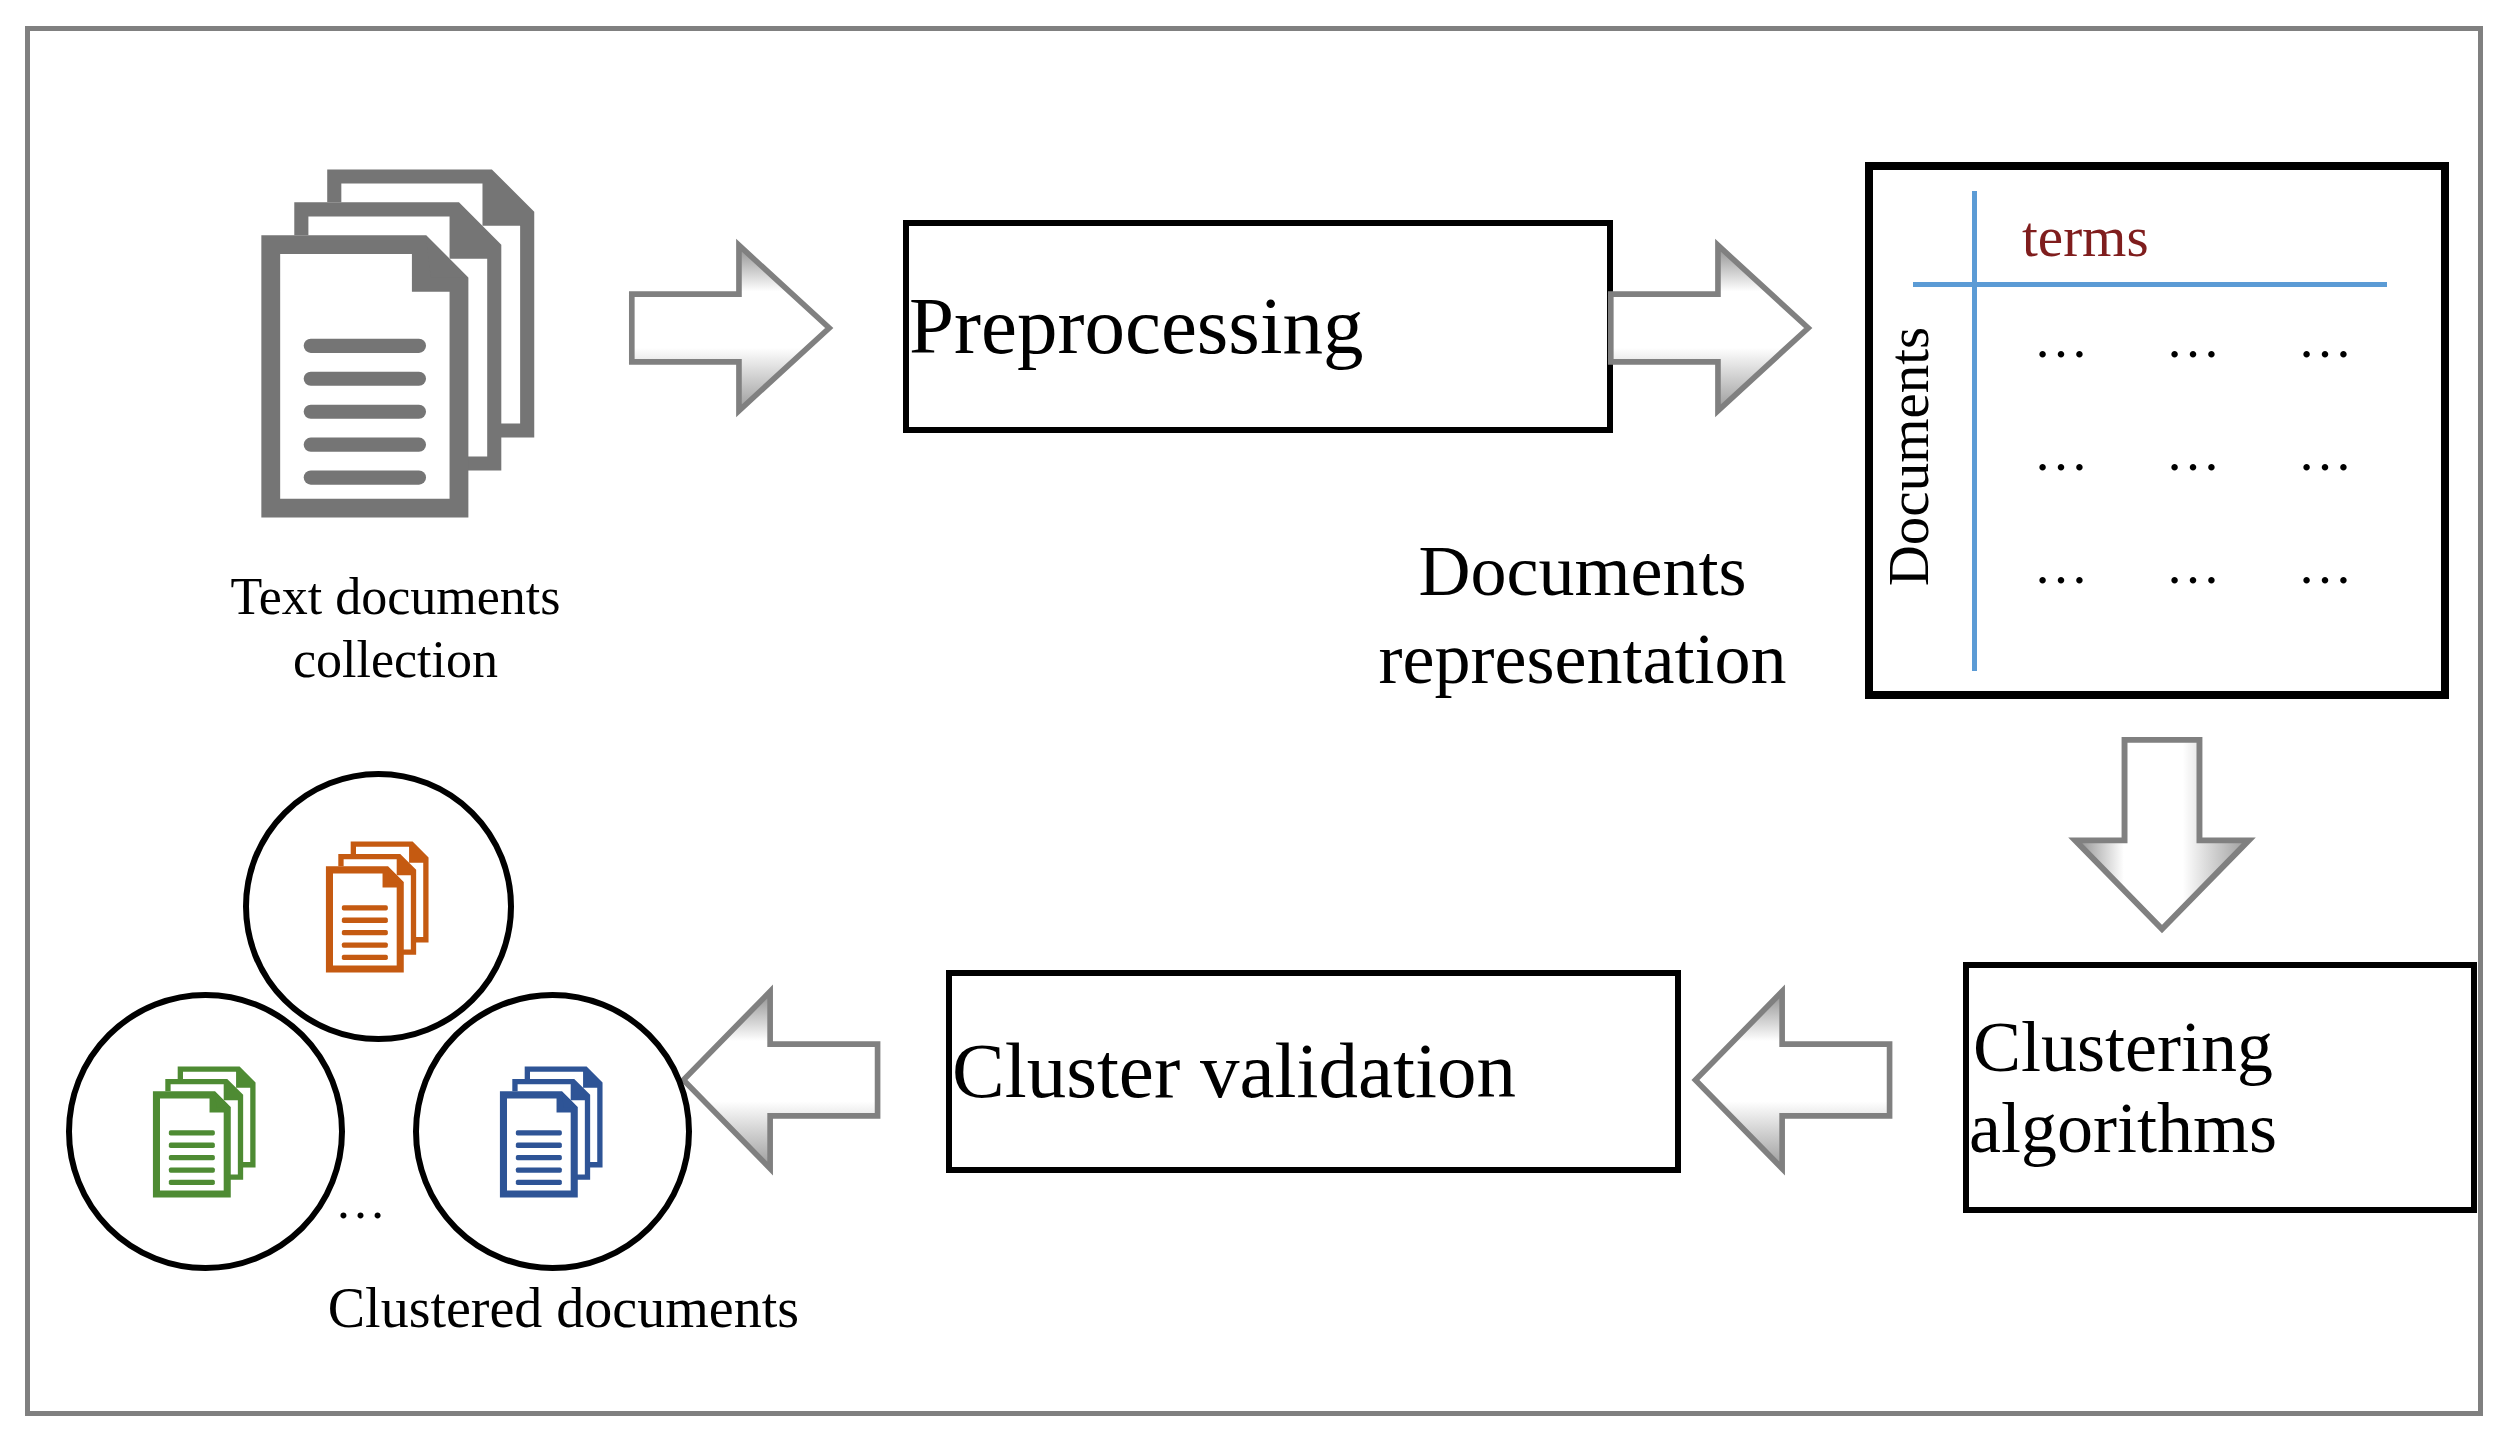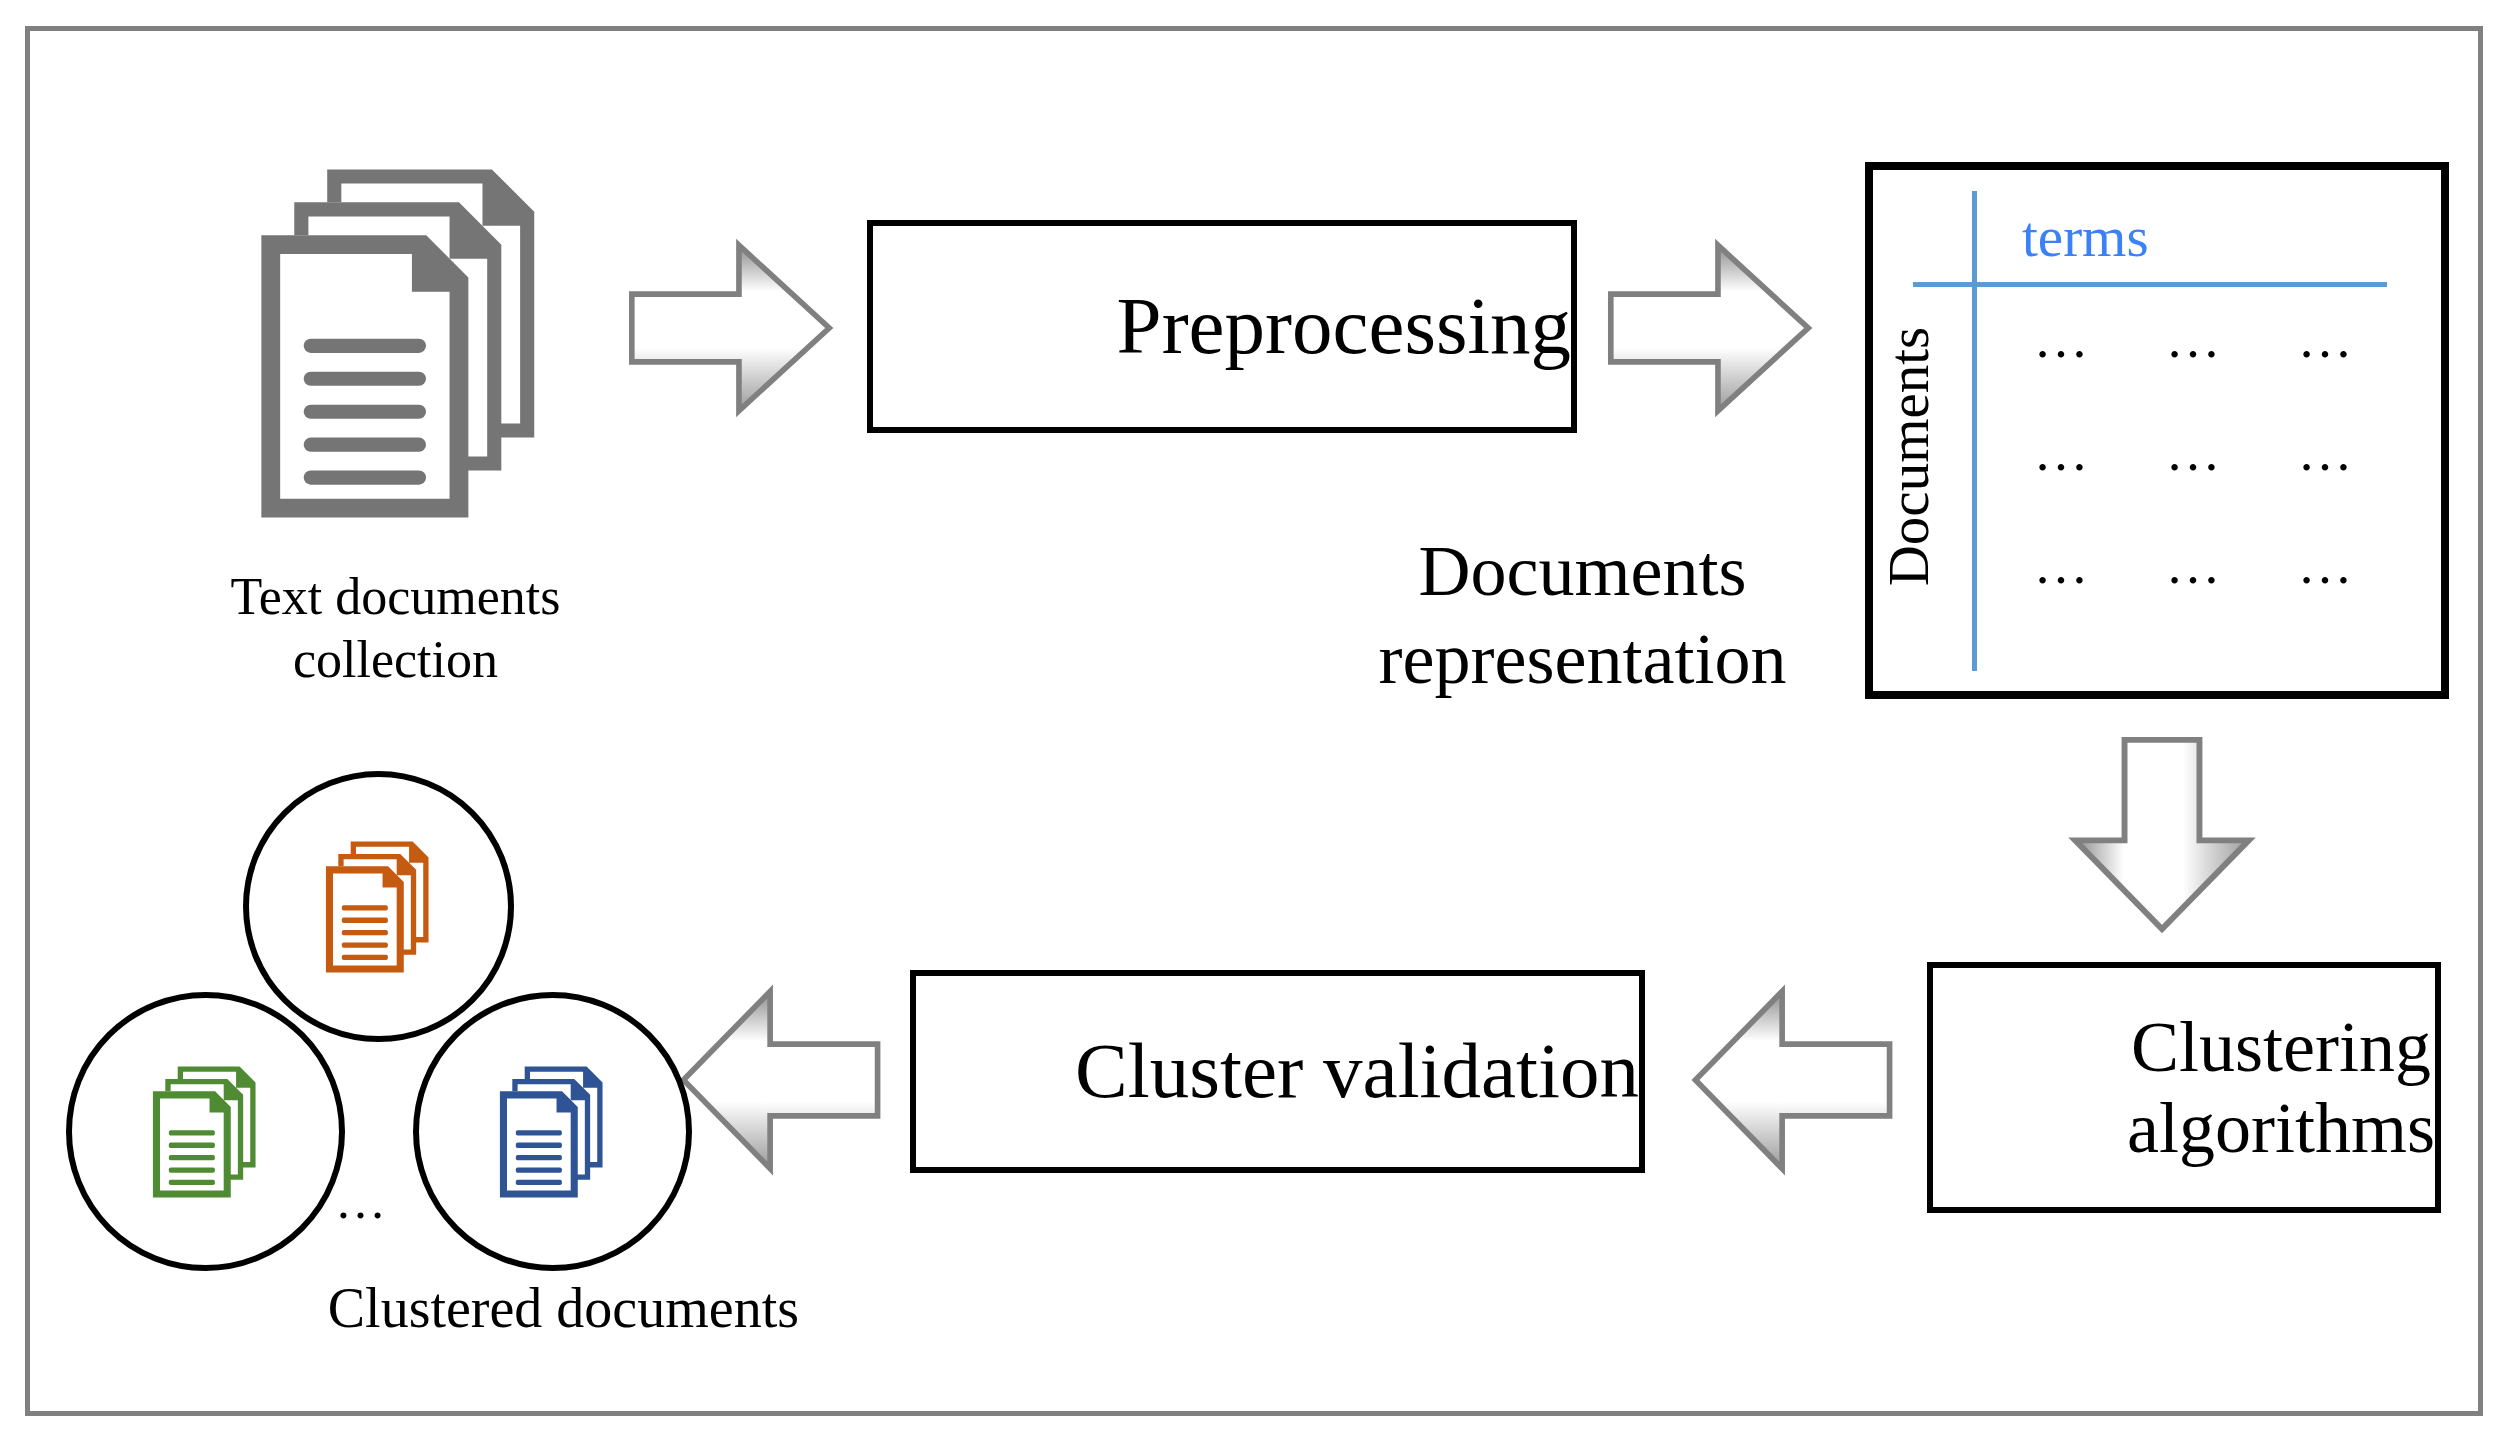--- a/index.html
+++ b/index.html
@@ -33,24 +33,25 @@
   .node {
     position: absolute;
     box-sizing: border-box;
   }
   
   .proc-box {
     border: 6.6px solid #000000;
     background: #ffffff;
     display: flex;
     align-items: center;
-    justify-content: flex-end;
+    justify-content: flex-start;
     text-align: center;
     color: #000000;
     line-height: 1.12;
+    margin-left: 36px;
   }
   #box-preprocessing {
     left: 867px;
     top: 220px;
     width: 710px;
     height: 213px;
     font-size: 81px;
   }
   #box-cluster-validation {
     left: 910px;
@@ -93,21 +94,21 @@
     top: 112px;
     width: 474px;
     height: 4.7px;
     background: #5b9bd5;
   }
   #matrix-terms-label {
     position: absolute;
     left: 149px;
     top: 34px;
     font-size: 57px;
-    color: #3b82f6;
+    color: #7f1d1d;
     white-space: nowrap;
   }
   #matrix-documents-label {
     position: absolute;
     left: -115px;
     top: 254px;
     width: 301px;
     text-align: center;
     transform: rotate(-90deg);
     font-size: 57px;

